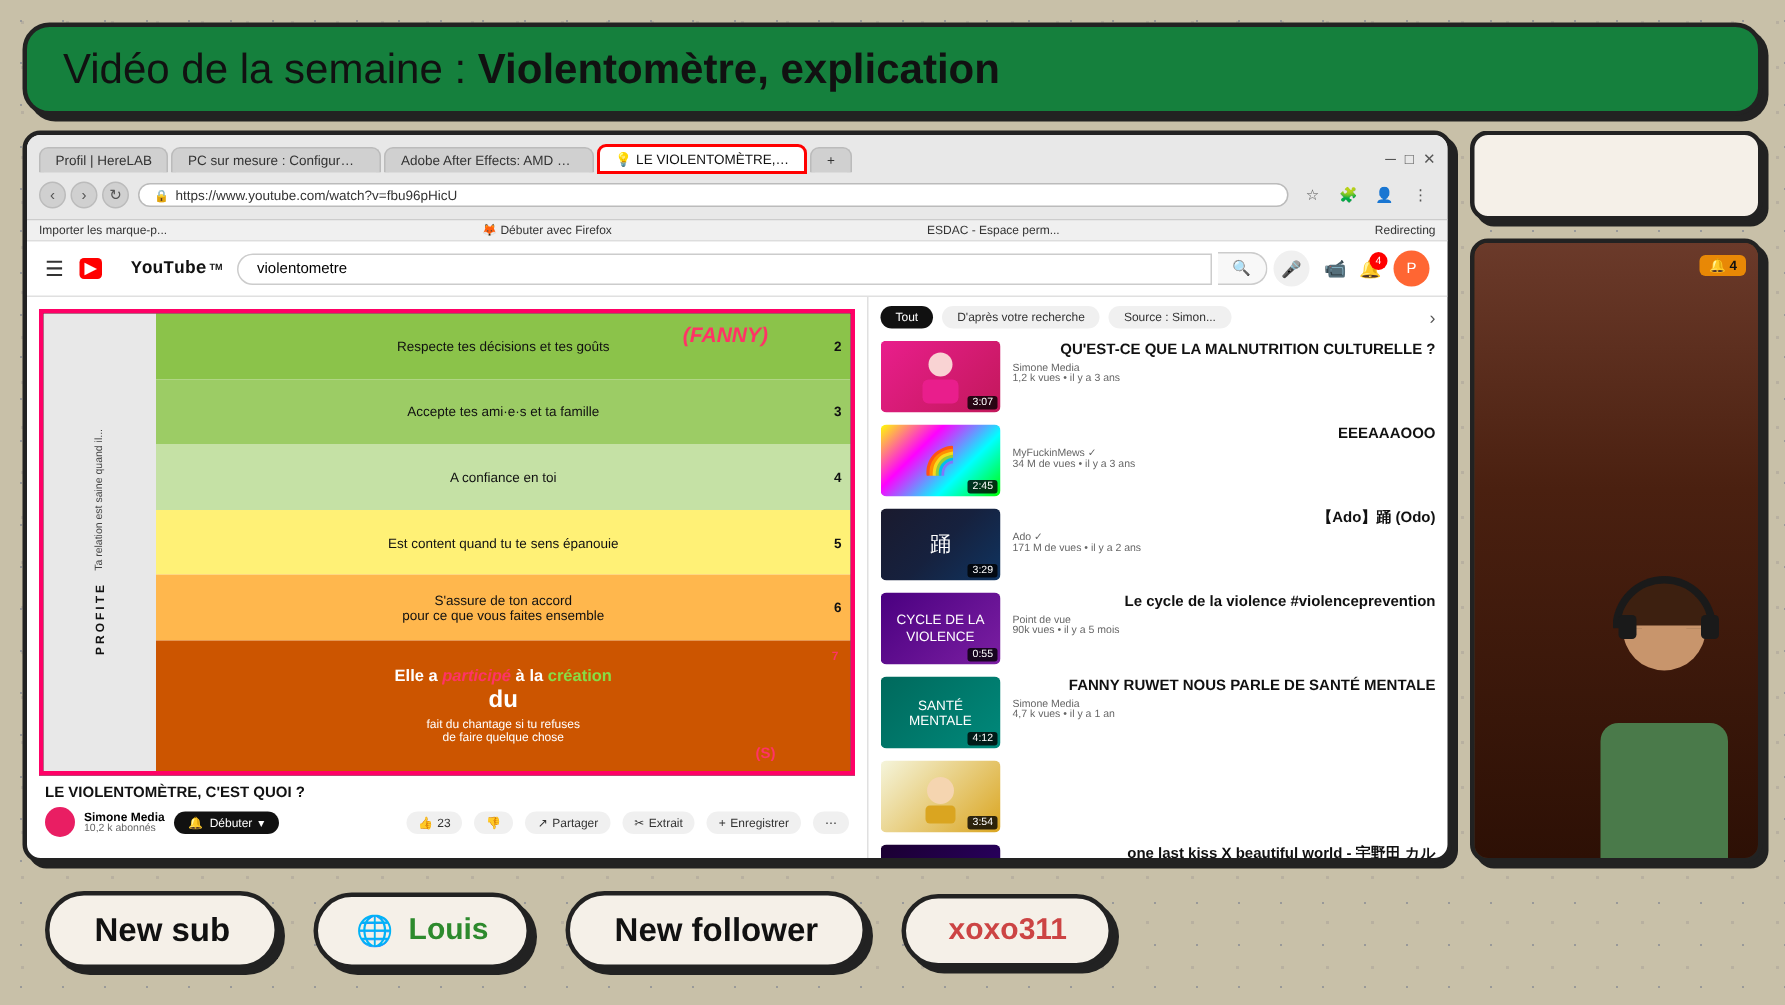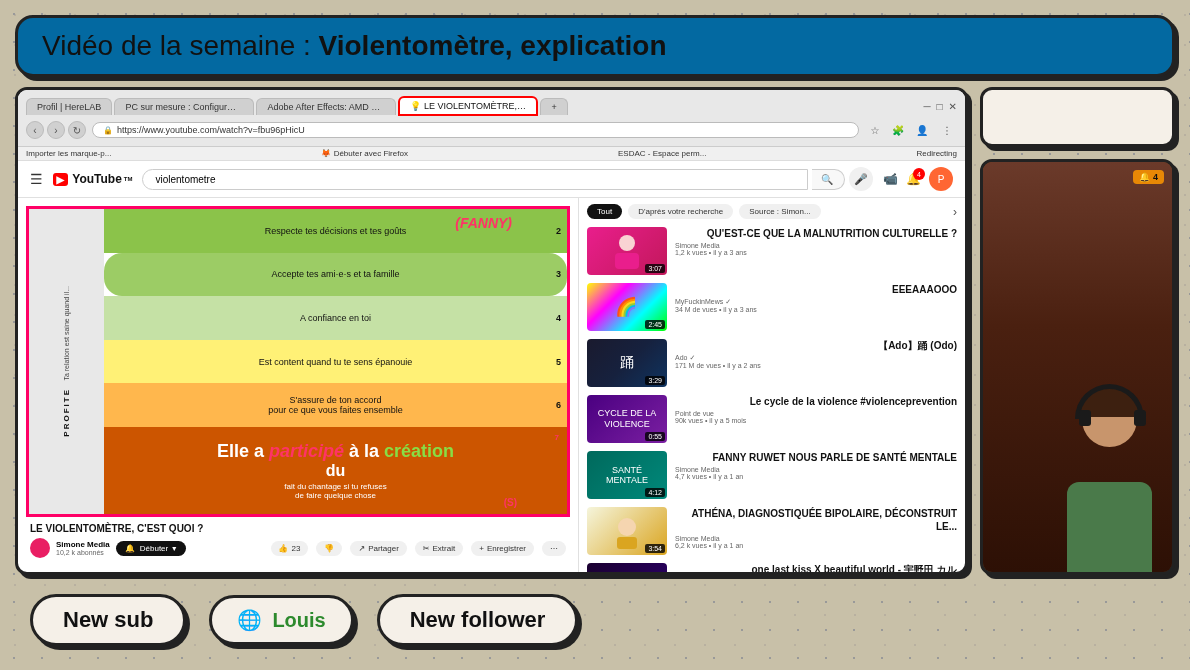--- a/index.html
+++ b/index.html
@@ -30,21 +30,21 @@
       inset: 0;
       z-index: 1;
       padding: 15px;
       display: flex;
       flex-direction: column;
       gap: 10px;
     }
 
     
     .title-bar {
-      background: #0369a1;
+      background: #15803d;
       border-radius: 18px;
       border: 3px solid #222;
       padding: 12px 24px;
       display: flex;
       align-items: center;
       box-shadow: 4px 4px 0 #222;
     }
 
     .title-text {
       font-size: 28px;
@@ -592,21 +592,21 @@
       box-shadow: 4px 4px 0 #222;
       padding: 10px 28px;
       font-size: 20px;
       font-weight: 700;
       color: #cc4444;
       white-space: nowrap;
     }
 
     
     .vm-row-1 { background: #8bc34a; }
-    .vm-row-2 { background: #9ccc65; border-radius: 18px; }
+    .vm-row-2 { background: #9ccc65; }
     .vm-row-3 { background: #c5e1a5; }
     .vm-row-4 { background: #fff176; }
     .vm-row-5 { background: #ffb74d; }
 
     .vm-full-row {
       flex: 1;
       display: flex;
       align-items: center;
       padding: 0 12px;
       position: relative;
@@ -692,21 +692,21 @@
         <span class="bookmark-item">ESDAC - Espace perm...</span>
         <span class="bookmark-item">Redirecting</span>
       </div>
 
       <div class="youtube-content">
 
         <div class="yt-header">
           <span class="yt-hamburger">☰</span>
           <div class="yt-logo">
             <span class="yt-logo-play">▶</span>
-            <span style="font-size:12px; color:#111; margin-left:2px;">YouTube</span>
+            <span style="font-size:12px; color:#111; margin-left:17px;font-family:Liberation Mono, monospace;">YouTube</span>
             <sup style="font-size:6px; color:#111;">TM</sup>
           </div>
           <div class="yt-search-bar">
             <input class="yt-search-input" value="violentometre" readonly="" style="">
             <button class="yt-search-btn">🔍</button>
             <button class="yt-mic">🎤</button>
           </div>
           <div class="yt-header-actions">
             <span style="font-size:12px;">📹</span>
             <span style="position:relative; font-size:12px;">
@@ -746,21 +746,21 @@
                     <div class="vm-row-label">Est content quand tu te sens épanouie</div>
                     <span class="vm-right-num">5</span>
                   </div>
                   <div class="vm-full-row vm-row-5">
                     <div class="vm-row-label">S'assure de ton accord<br>pour ce que vous faites ensemble</div>
                     <span class="vm-right-num">6</span>
                   </div>
 
                   <div style="flex:2; background:#cc5500; position:relative; display:flex; align-items:center; justify-content:center;">
                     <div style="text-align:center; padding:4px;">
-                      <div style="font-size:18px; font-weight:900; color:white; line-height:1.2;">
+                      <div style="font-size:11px; font-weight:900; color:white; line-height:1.2;">
                         Elle a <span style="color:#ff3366; font-style:italic;">participé</span> à la <span style="color:#88dd44;">création</span>
                       </div>
                       <div style="font-size:16px; font-weight:900; color:white;">du</div>
                       <div style="font-size:8px; color:white; margin-top:2px;">fait du chantage si tu refuses<br>de faire quelque chose</div>
                     </div>
                     <span style="position:absolute; top:6px; right:8px; font-size:8px; font-weight:bold; color:#ff3366;">7</span>
                     <span style="position:absolute; bottom:6px; right:50px; font-size:10px; font-weight:bold; color:#ff3366;">(S)</span>
                   </div>
                 </div>
 
@@ -890,25 +890,20 @@
               <div class="video-list-item">
                 <div class="vli-thumb">
                   <div class="vli-thumb-img thumb-blonde">
                     <svg width="40" height="40">
                         <circle cx="20" cy="16" r="9" fill="#f5d5b0"></circle>
                         <rect x="10" y="26" width="20" height="12" rx="3" fill="#daa520"></rect>
                       </svg>
                   </div>
                   <div class="vli-duration">3:54</div>
                 </div>
-                <div class="vli-info">
-                  <div class="vli-title">ATHÉNA, DIAGNOSTIQUÉE BIPOLAIRE, DÉCONSTRUIT LE...</div>
-                  <div class="vli-channel">Simone Media</div>
-                  <div class="vli-meta">6,2 k vues • il y a 1 an</div>
-                </div>
               </div>
 
               <div class="video-list-item">
                 <div class="vli-thumb">
                   <div class="vli-thumb-img" style="background:linear-gradient(135deg,#1a0030,#2d006e); color:#ff69b4; font-size:11px;">美</div>
 
                 </div>
                 <div class="vli-info">
                   <div class="vli-title">one last kiss X beautiful world - 宇野田 カル</div>
 
@@ -955,14 +950,17 @@
     <div class="notif-badge">
       <span>New sub</span>
     </div>
     <div class="notif-user">
       <span class="notif-user-icon">🌐</span>
       <span class="notif-user-name">Louis</span>
     </div>
     <div class="notif-follower-badge">
       <span>New follower</span>
     </div>
+    <div class="notif-follower-user">
+      <span>xoxo311</span>
+    </div>
   </div>
 </div>
 
 </body></html>

